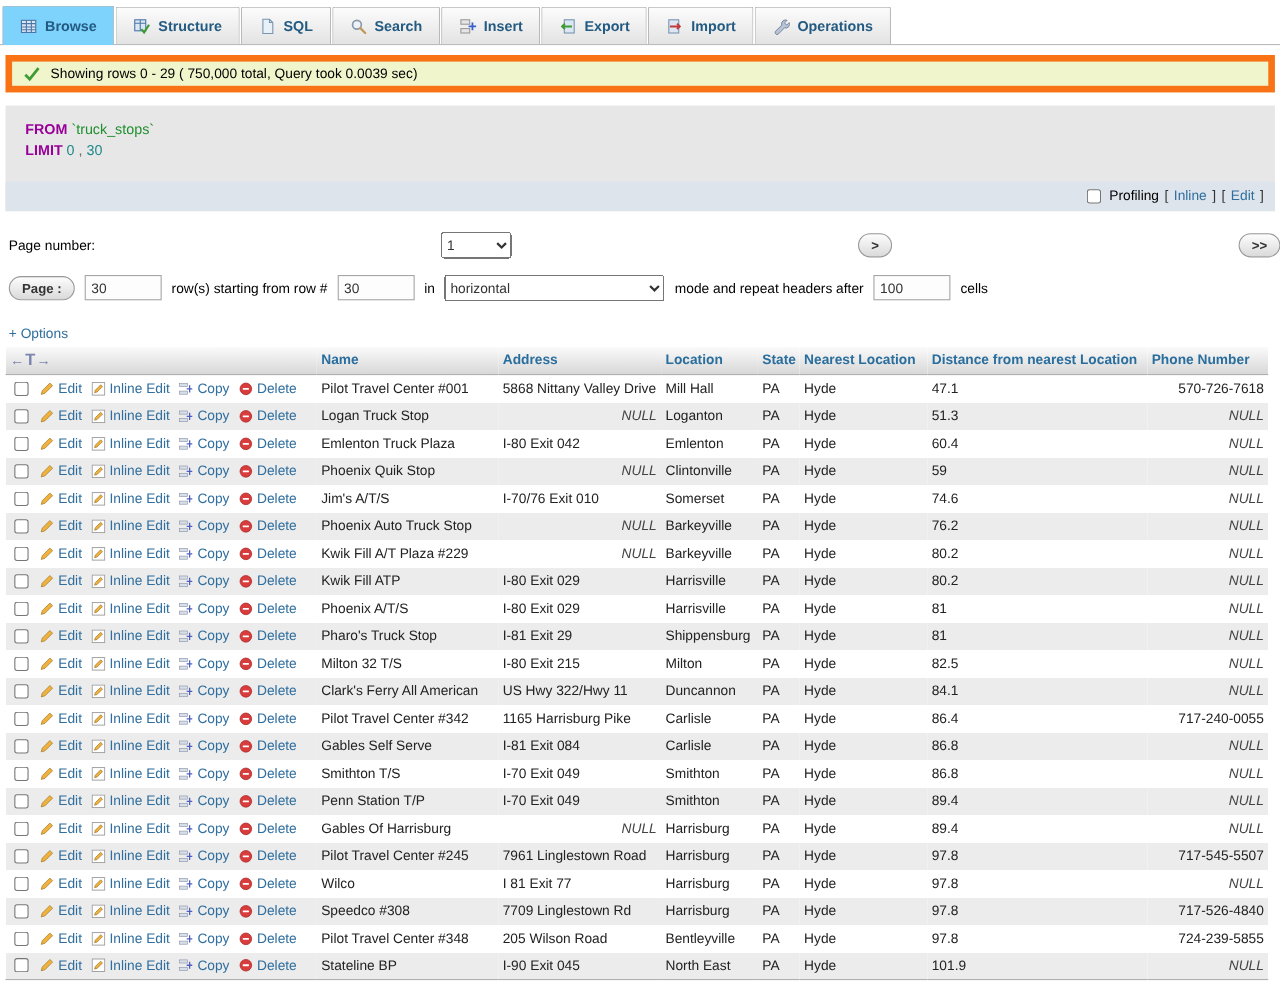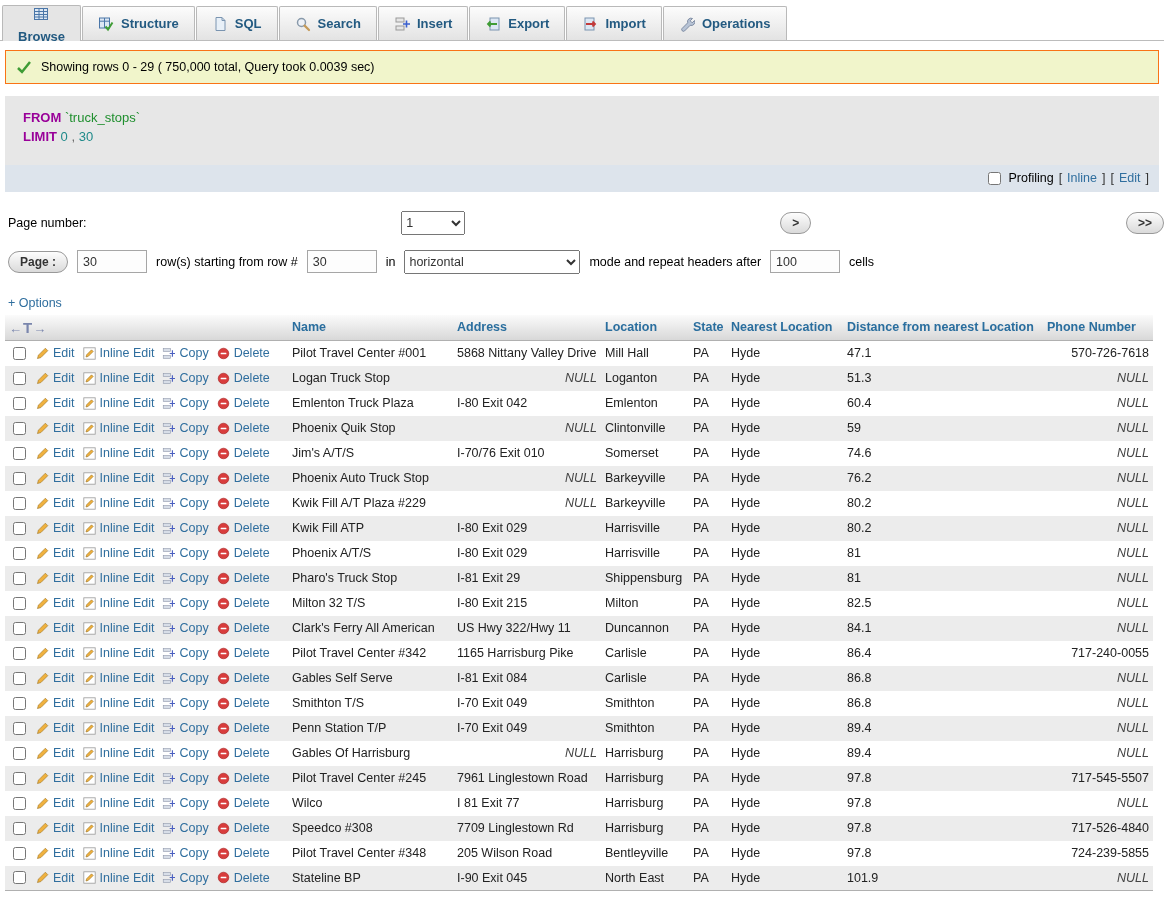--- a/index.html
+++ b/index.html
@@ -12,25 +12,25 @@
   a { color: #2f6e9e; text-decoration: none; cursor: pointer; }
 
   
   .tabbar { display: flex; align-items: flex-end; padding: 4px 0 0 2px;
     border-bottom: 1px solid #bcbcbc; height: 41px; background: #fff; }
   .tab { display: inline-flex; align-items: center; gap: 7px; padding: 0 15px;
     height: 34px; border: 1px solid #b9b9b9; border-bottom: none;
     background: linear-gradient(#fcfcfc, #e3e3e3);
     color: #235a81; font-weight: bold; font-size: 13px; cursor: pointer;
     margin-right: 1px; border-radius: 2px 2px 0 0; }
-  .tab.active { background: #e5e5e5; height: 36px; margin-bottom: -1px; flex-direction: column; }
+  .tab.active { background: #7dd3fc; height: 36px; margin-bottom: -1px; }
   .tab .ticon { display: inline-flex; width: 16px; height: 16px; }
 
   
-  .msgbar { margin: 9px 5px 0; background: #f1f5cb; border: 1px solid #f97316;
+  .msgbar { margin: 9px 5px 0; background: #f1f5cb; border: 6px solid #f97316;
     padding: 7px 10px; display: flex; align-items: center; gap: 9px; height: 34px; }
 
   
   .sqlbox { margin: 12px 5px 0; background: #e7e7e7; }
   .sqlcode { padding: 13px 18px 18px; font-size: 13px; line-height: 1.45; }
   .kw { color: #990099; font-weight: bold; }
   .kw-dotted { border-bottom: 1px dotted #444; }
   .star { color: #cc5500; }
   .ident { color: #1f8f2e; }
   .num { color: #1f8a8a; }
@@ -45,21 +45,21 @@
   select, input[type=text] { font-family: inherit; font-size: 12.5px; color: #333; }
   .pgselect { width: 64px; height: 24px; }
   .roundbtn { border: 1px solid #999; border-radius: 12px;
     background: linear-gradient(#fdfdfd, #dadada); padding: 3px 11px;
     font-size: 12px; font-weight: bold; color: #333; cursor: pointer; }
 
   
   .showbar { margin: 15px 0 0 8px; display: flex; align-items: center; gap: 9px; }
   .txtinput { width: 70px; height: 23px; padding: 2px 5px;
     border: 1px solid #a6a6a6; background: #fdfdfd; }
-  .modeselect { width: 176px; height: 24px; }
+  .modeselect { width: 200px; height: 24px; }
 
   
   .options-link { display: inline-block; margin: 22px 0 3px 8px; }
 
   
   table.data { border-collapse: collapse; table-layout: fixed;
     margin: 2px 5px 0; width: 1148px; }
   thead th { background: linear-gradient(#fbfbfb, #d8d8d8); text-align: left;
     font-weight: bold; color: #2a6e9e; padding: 4px 4px;
     border-bottom: 1px solid #b0b0b0; height: 26px; font-size: 12.5px;

